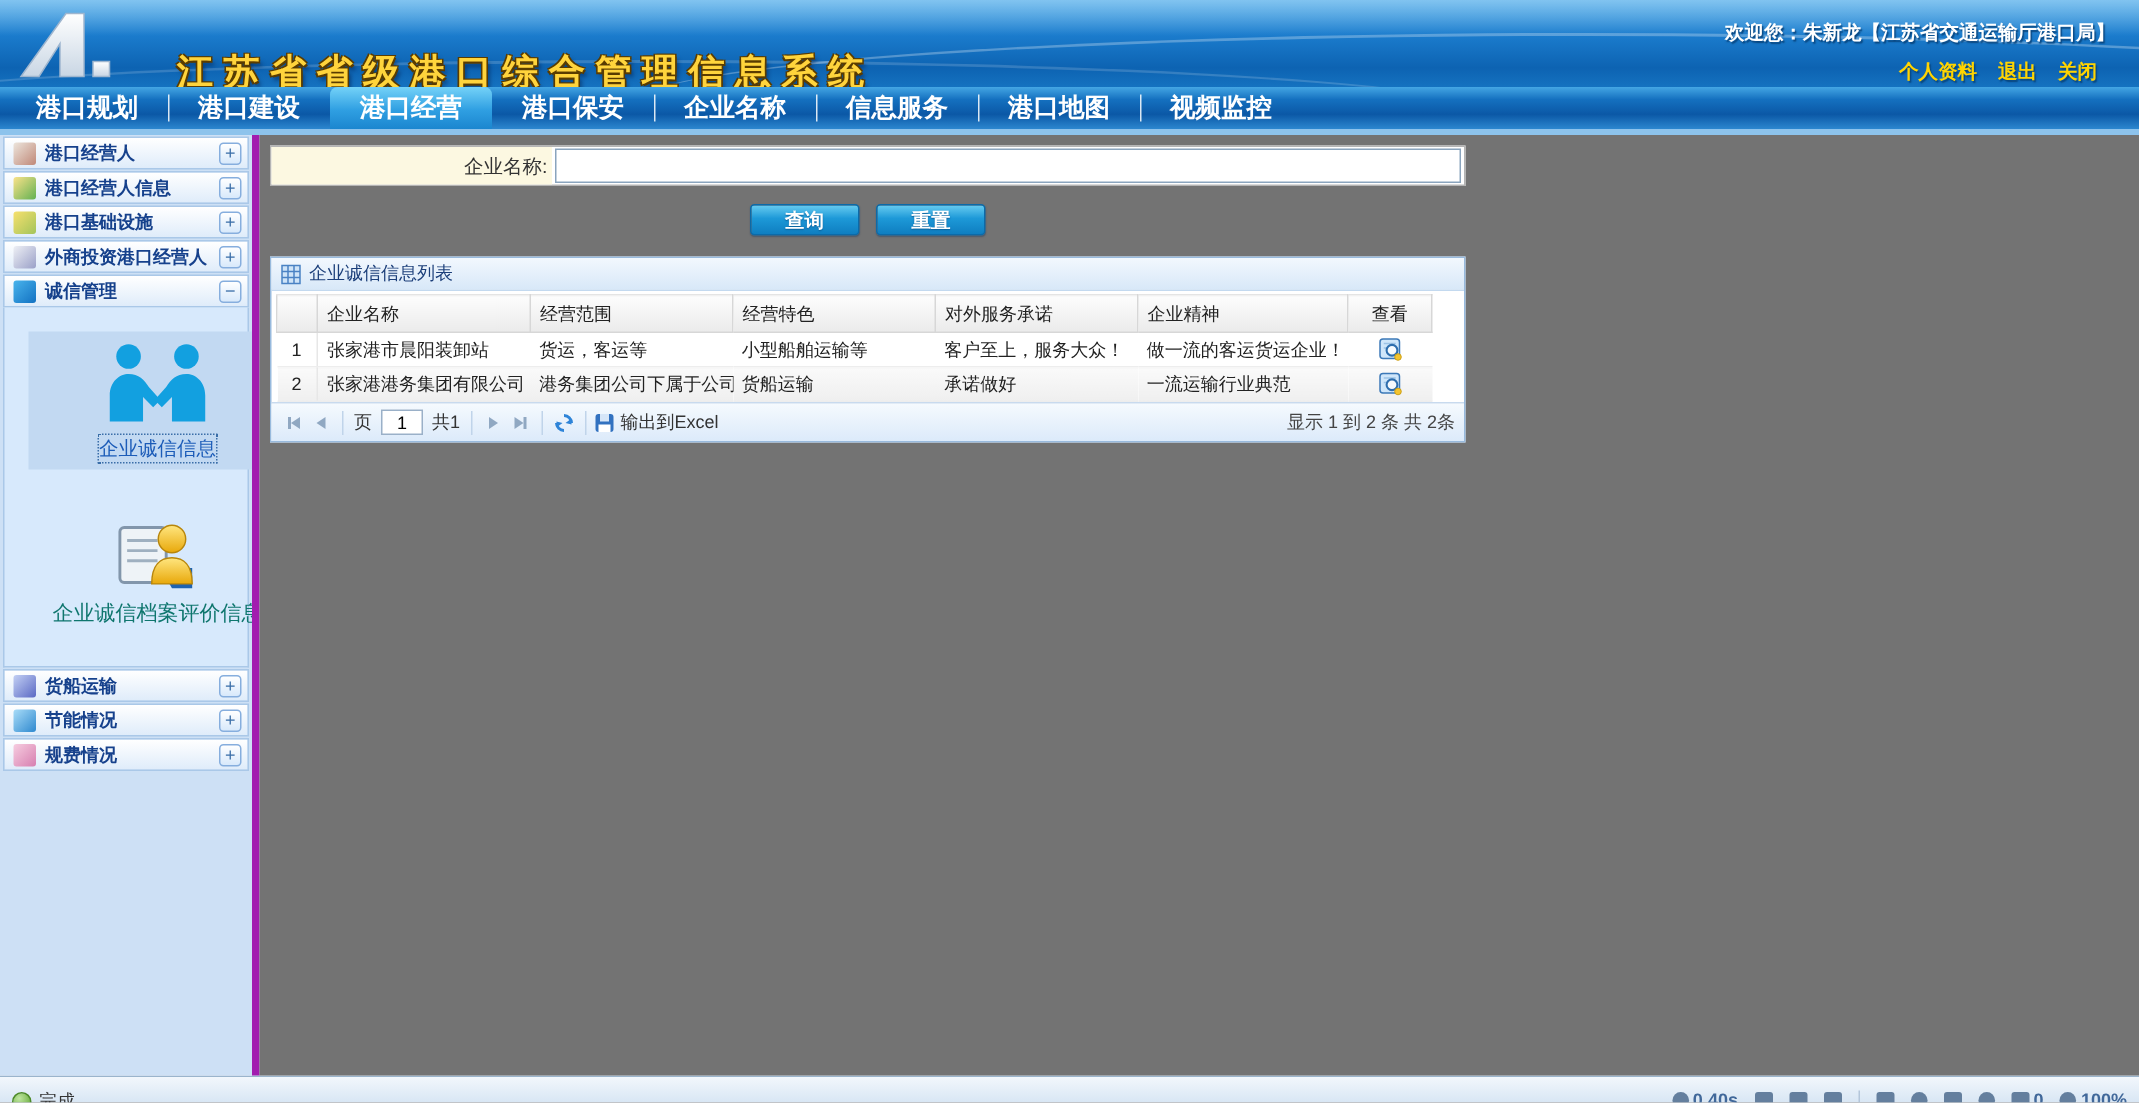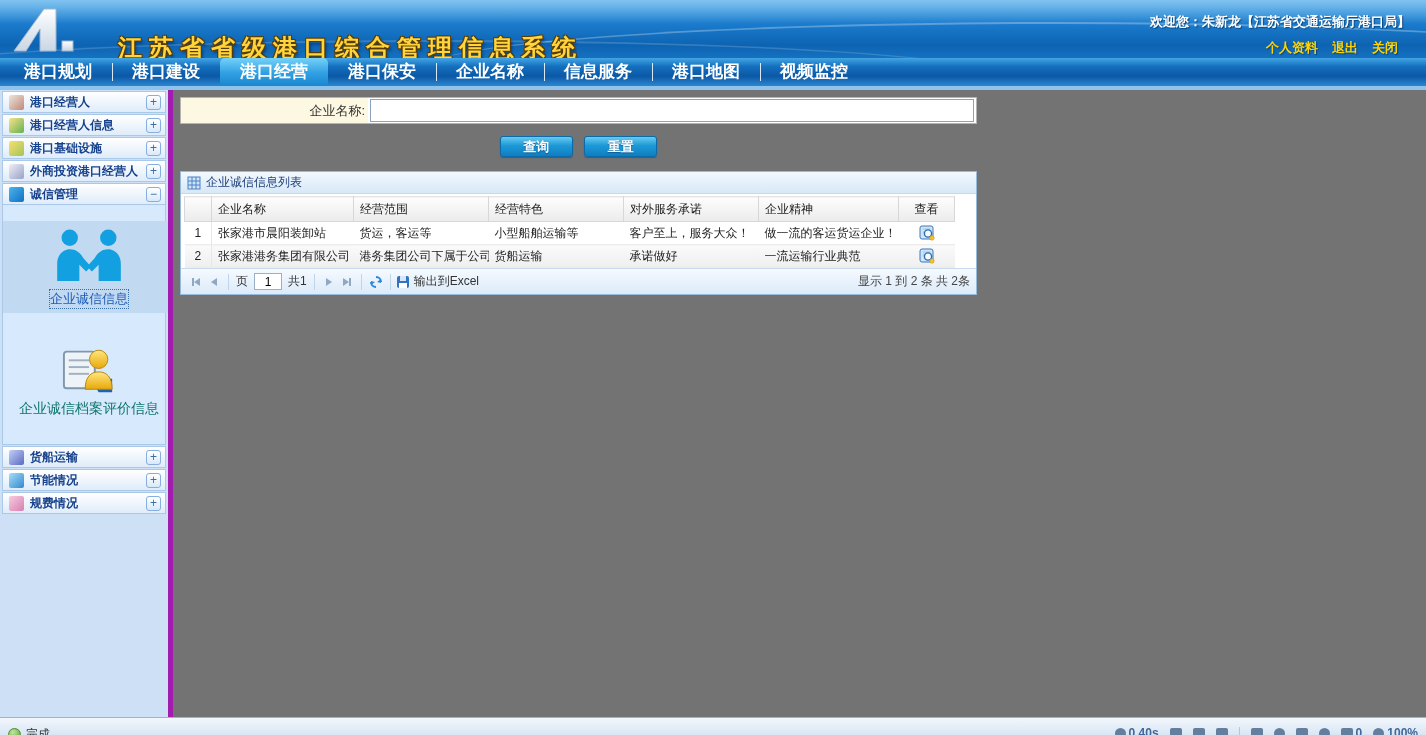--- a/index.html
+++ b/index.html
@@ -53,21 +53,21 @@
   .ic-foreign-investment-icon { background:linear-gradient(135deg,#eef0f5,#9aa0c8); }
   .ic-credit-icon { background:linear-gradient(135deg,#49b4ec,#1271c2); }
   .ic-flight-route-icon { background:linear-gradient(135deg,#c3d0f4,#5a69c4); }
   .ic-energy-icon { background:linear-gradient(135deg,#a8dcf8,#2f89cf); }
   .ic-fee-icon { background:linear-gradient(135deg,#f6cde0,#d77fb0); }
   .side-label { flex:1; color:#16418c; font-size:12px; font-weight:bold; }
   .side-toggle { width:15px; height:15px; border:1px solid #86aede; border-radius:3px;
     background:linear-gradient(#ffffff,#d8e9fb); color:#3a6ea8; font-size:12px; line-height:12px;
     text-align:center; cursor:pointer; }
   .side-expand { background:#d7e9fc; border:1px solid #aac8e8; border-top:none;
-    padding:16px 0 22px; text-align:center; }
+    padding:16px 16px 22px; text-align:center; }
   .credit-box { width:172px; margin:0 auto; padding:8px 0 4px; cursor:pointer; }
   .credit-box.selected { background:#c2d9f2; }
   .credit-label { display:inline-block; margin-top:3px; font-size:13px; color:#1c5cb8; }
   .credit-box.selected .credit-label { border:1px dotted #3a6ea8; }
   .credit-box2 { margin-top:22px; cursor:pointer; }
   .credit-label2 { display:block; margin-top:2px; font-size:14px; color:#0f766e; }
 
   
   .form-box { position:absolute; left:7px; top:7px; width:797px; height:27px;
     border:1px solid #b4b4b4; background:#fff; display:flex; }

